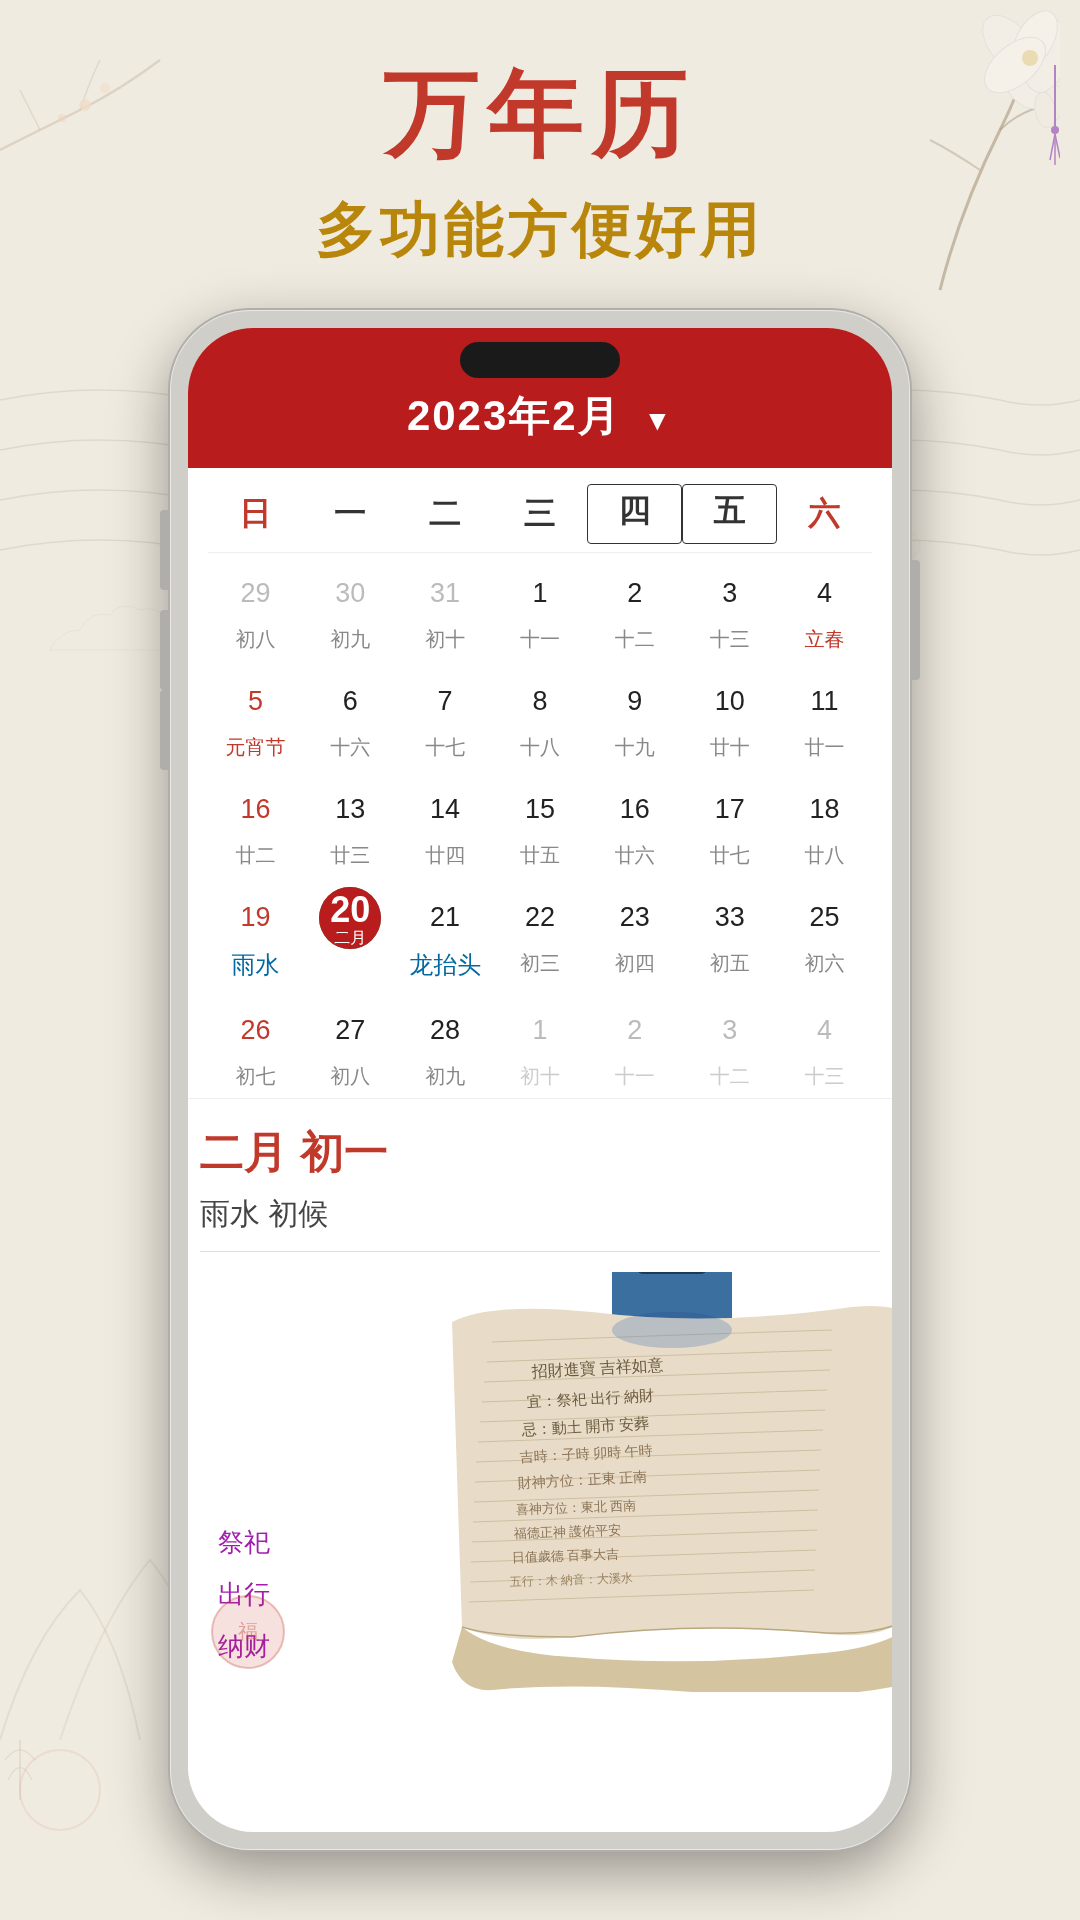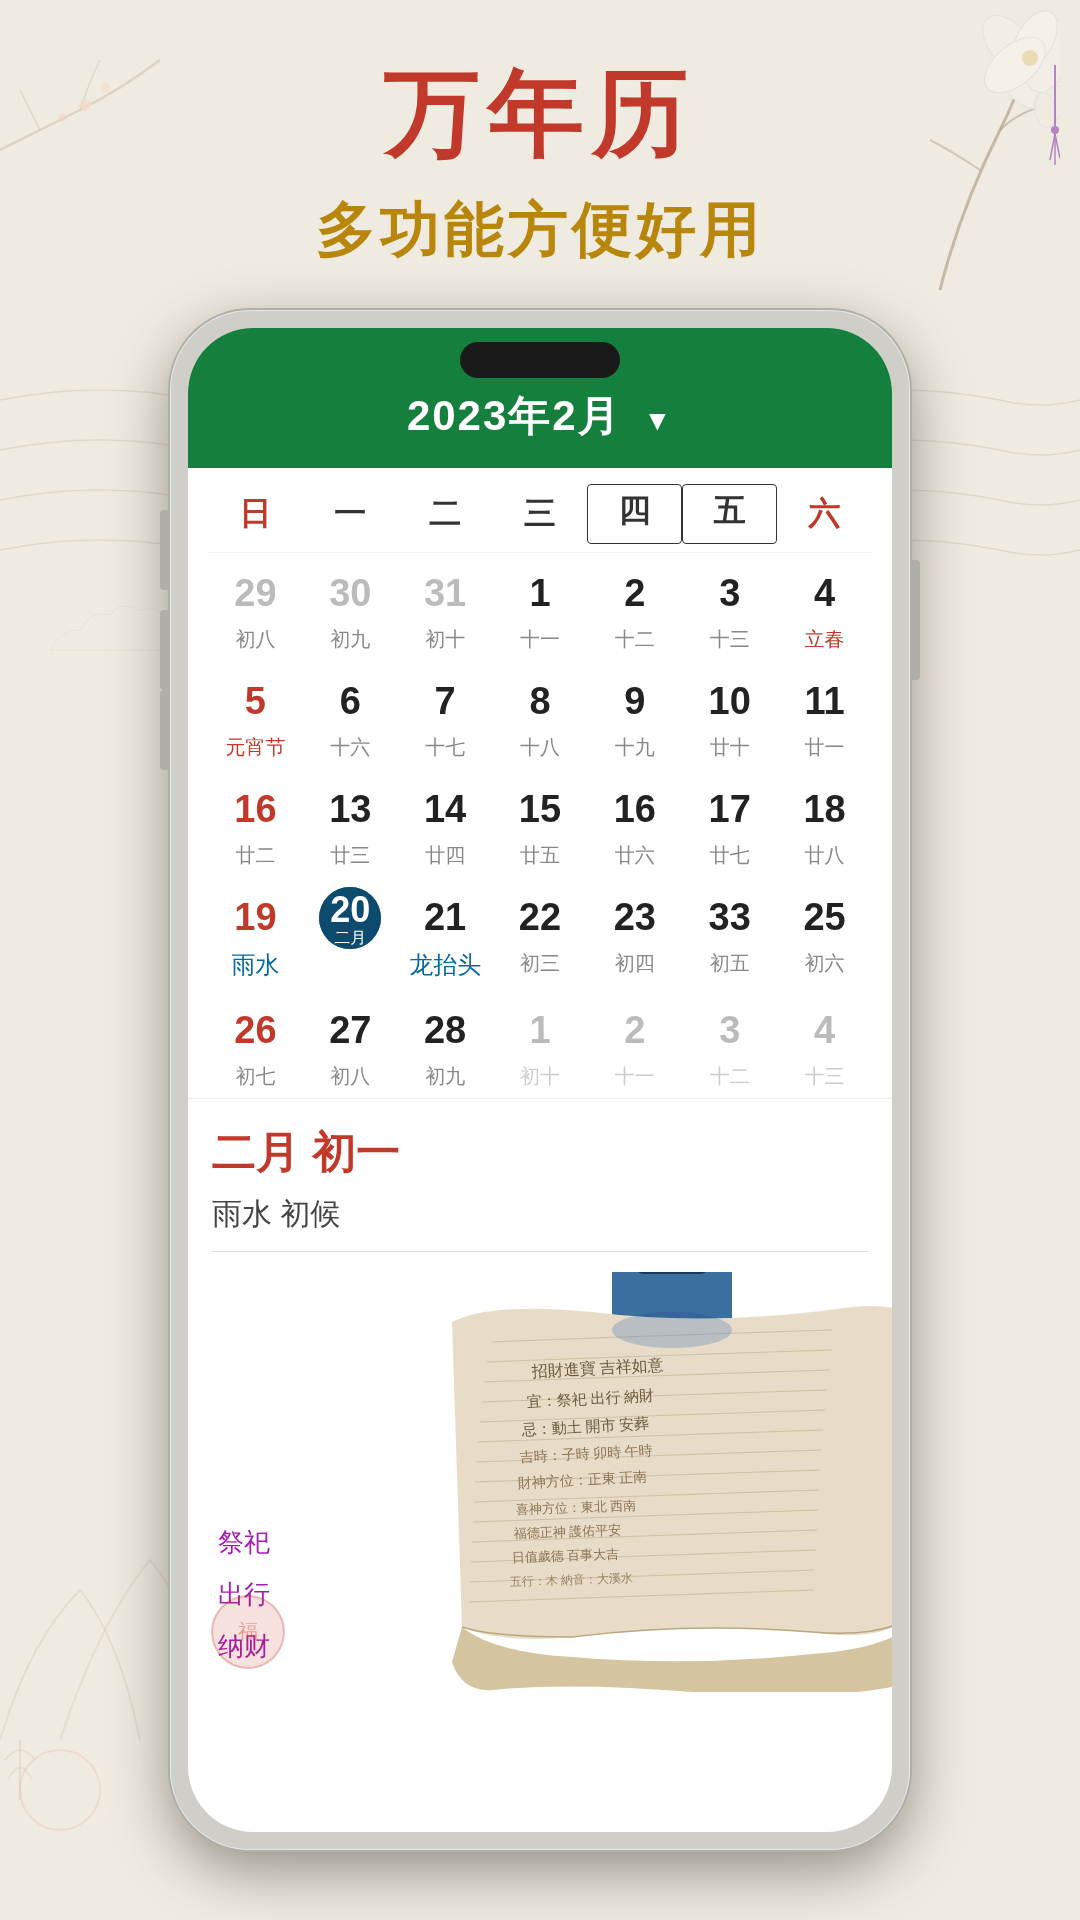--- a/index.html
+++ b/index.html
@@ -150,21 +150,21 @@
       transform: translateX(-50%);
       width: 160px;
       height: 36px;
       background: #1a1a1a;
       border-radius: 20px;
       z-index: 100;
     }
 
     
     .calendar-header {
-      background: #15803d;
+      background: #b91c1c;
       padding: 60px 20px 24px;
       text-align: center;
     }
 
     .calendar-month-title {
       color: white;
       font-size: 42px;
       font-weight: 600;
       letter-spacing: 2px;
     }
@@ -215,22 +215,22 @@
       text-align: center;
       padding: 10px 4px;
       min-height: 100px;
       display: flex;
       flex-direction: column;
       align-items: center;
       justify-content: flex-start;
     }
 
     .cal-day {
-      font-size: 38px;
-      font-weight: 700;
+      font-size: 27px;
+      font-weight: 400;
       line-height: 1.1;
     }
 
     .cal-lunar {
       font-size: 20px;
       color: #888;
       margin-top: 2px;
       line-height: 1.2;
     }
 
@@ -259,21 +259,21 @@
     .cal-day-number {
       width: 62px;
       height: 62px;
       display: flex;
       align-items: center;
       justify-content: center;
     }
 
     
     .detail-section {
-      padding: 24px 24px 20px;
+      padding: 24px 12px 20px;
       border-top: 1px solid #eee;
       background: white;
     }
 
     .detail-date {
       font-size: 44px;
       font-weight: 700;
       color: #c0392b;
       margin-bottom: 12px;
     }
@@ -533,21 +533,21 @@
           </div>
 
           <div class="cal-cell">
             <div class="cal-day-number">
                 <span class="cal-day cal-day-red">19</span>
               </div>
             <div class="cal-lunar cal-lunar-blue">雨水</div>
           </div>
           <div class="cal-cell cal-selected">
             <div class="cal-day-number">
-              <div style="background:#0c4a6e;color:white;width:62px;height:62px;border-radius:50%;display:flex;align-items:center;justify-content:center;font-size:38px;font-weight:700;flex-direction:column;line-height:1;">
+              <div style="background:#b91c1c;color:white;width:62px;height:62px;border-radius:50%;display:flex;align-items:center;justify-content:center;font-size:38px;font-weight:700;flex-direction:column;line-height:1;">
                 <span style="font-size:36px;line-height:1.1;">20</span>
                 <span style="font-size:16px;line-height:1;font-weight:400;">二月</span>
               </div>
             </div>
           </div>
           <div class="cal-cell">
             <div class="cal-day-number">
                 <span class="cal-day cal-day-dark">21</span>
               </div>
             <div class="cal-lunar cal-lunar-blue">龙抬头</div>

